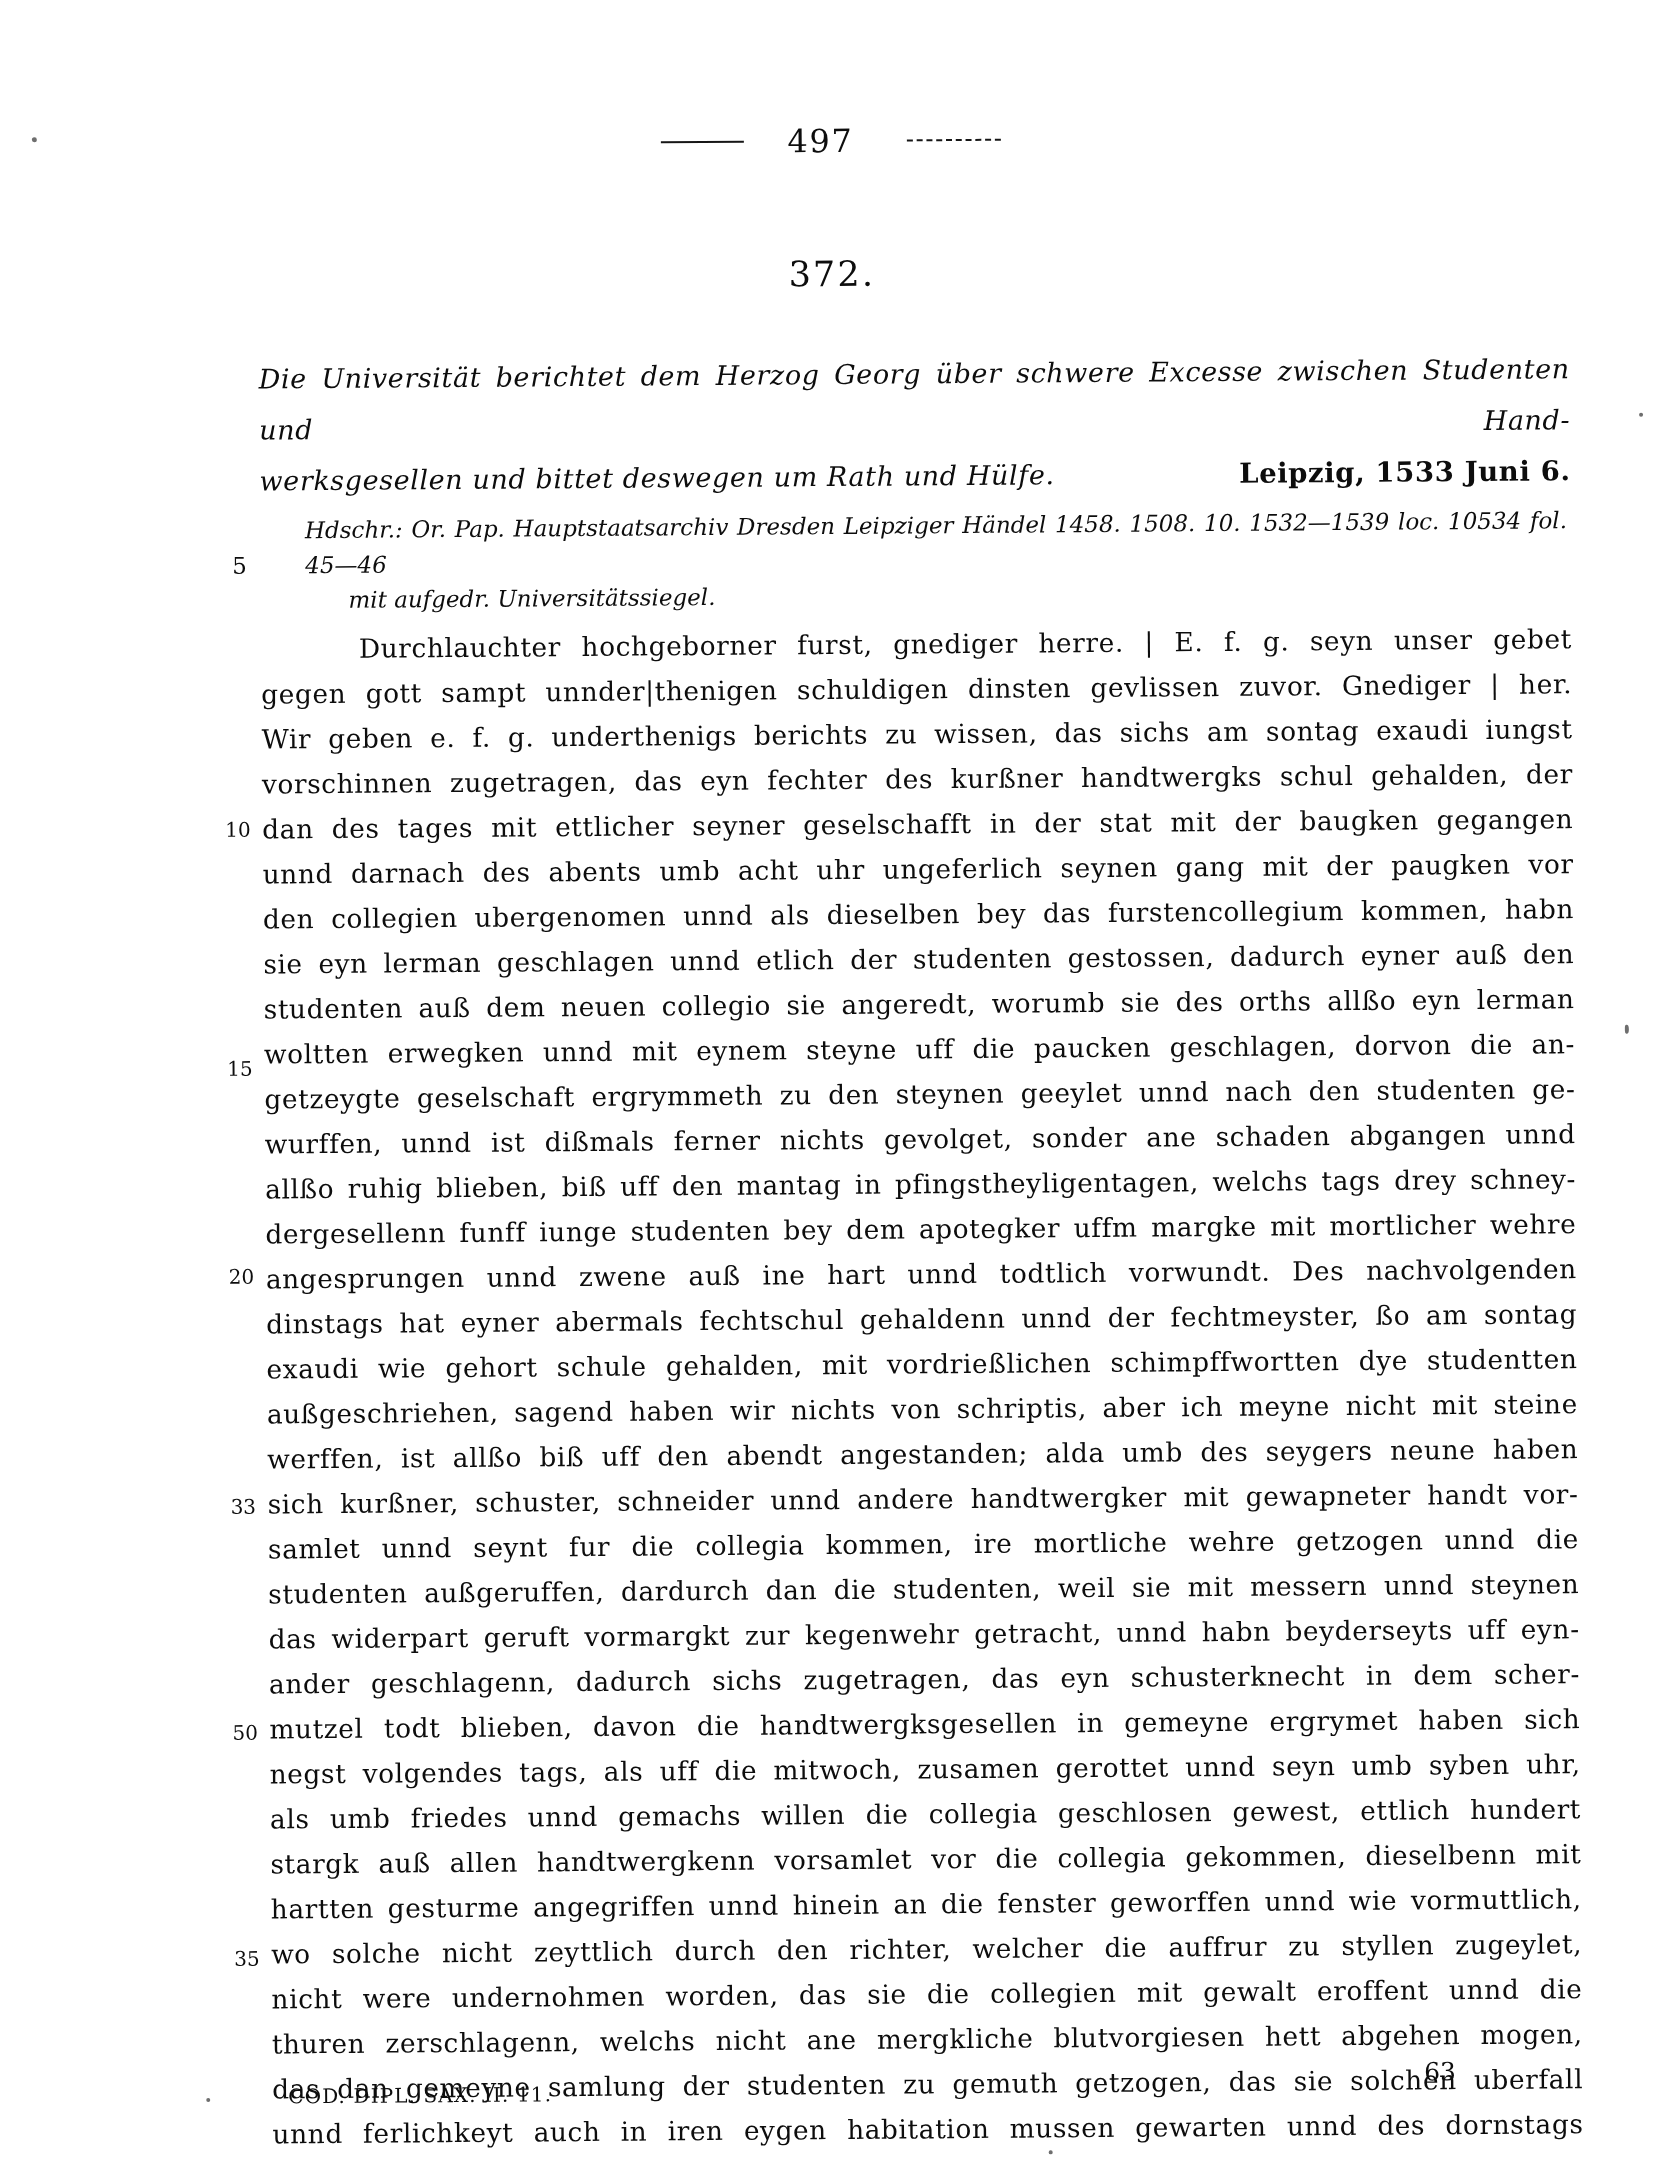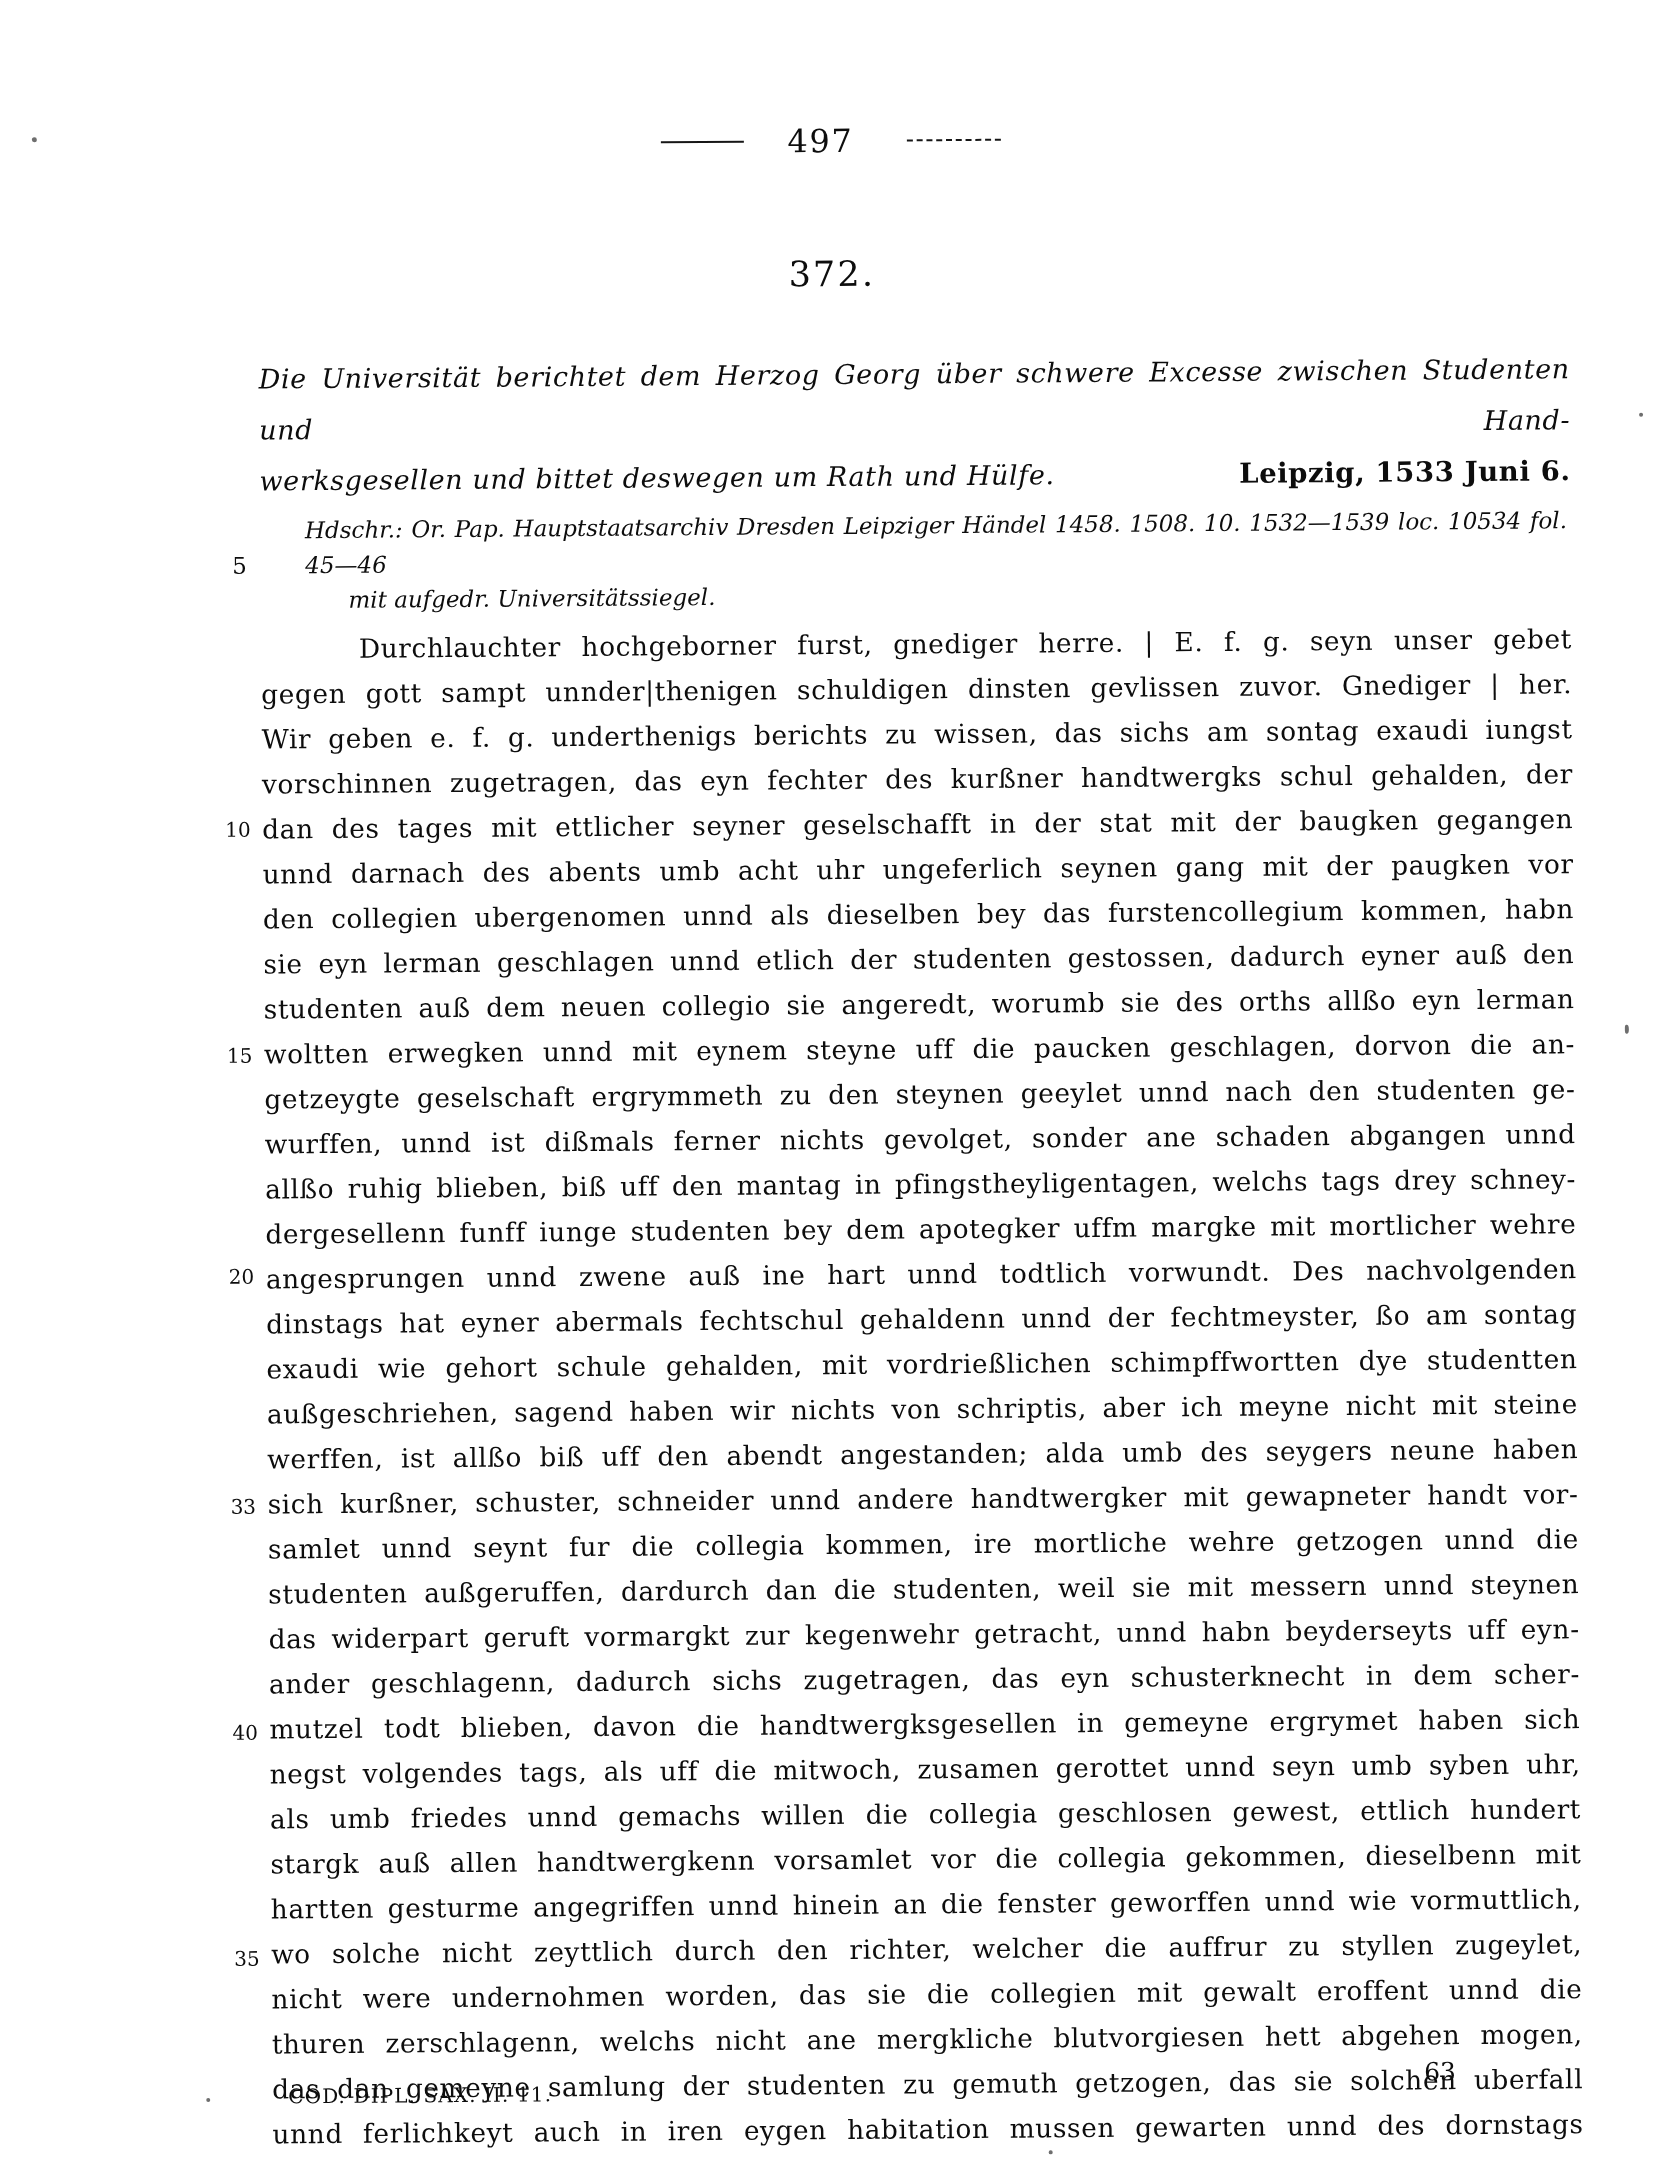--- a/index.html
+++ b/index.html
@@ -155,24 +155,24 @@
         <div class="bl">negst volgendes tags, als uff die mitwoch, zusamen gerottet unnd seyn umb syben uhr,</div>
         <div class="bl">als umb friedes unnd gemachs willen die collegia geschlosen gewest, ettlich hundert</div>
         <div class="bl">stargk auß allen handtwergkenn vorsamlet vor die collegia gekommen, dieselbenn mit</div>
         <div class="bl">hartten gesturme angegriffen unnd hinein an die fenster geworffen unnd wie vormuttlich,</div>
         <div class="bl">wo solche nicht zeyttlich durch den richter, welcher die auffrur zu styllen zugeylet,</div>
         <div class="bl">nicht were undernohmen worden, das sie die collegien mit gewalt eroffent unnd die</div>
         <div class="bl">thuren zerschlagenn, welchs nicht ane mergkliche blutvorgiesen hett abgehen mogen,</div>
         <div class="bl">das dan gemeyne samlung der studenten zu gemuth getzogen, das sie solchen uberfall</div>
         <div class="bl">unnd ferlichkeyt auch in iren eygen habitation mussen gewarten unnd des dornstags</div>
         <span class="mnum" style="top: 181px;">10</span>
-        <span class="mnum" style="top: 407px;">15</span>
+        <span class="mnum" style="top: 420px;">15</span>
         <span class="mnum" style="top: 628px;">20</span>
         <span class="mnum" style="top: 858px;">33</span>
-        <span class="mnum" style="top: 1084px;">40</span>
+        <span class="mnum" style="top: 1084px;">50</span>
         <span class="mnum" style="top: 1310px;">35</span>
       </div>
 
     <div class="series">COD. DIPL. SAX. II. 11.</div>
     <div class="sheet">63</div>
 
     <span class="speck s1"></span>
     <span class="speck s2"></span>
     <span class="speck s3"></span>
     <span class="speck s4"></span>

